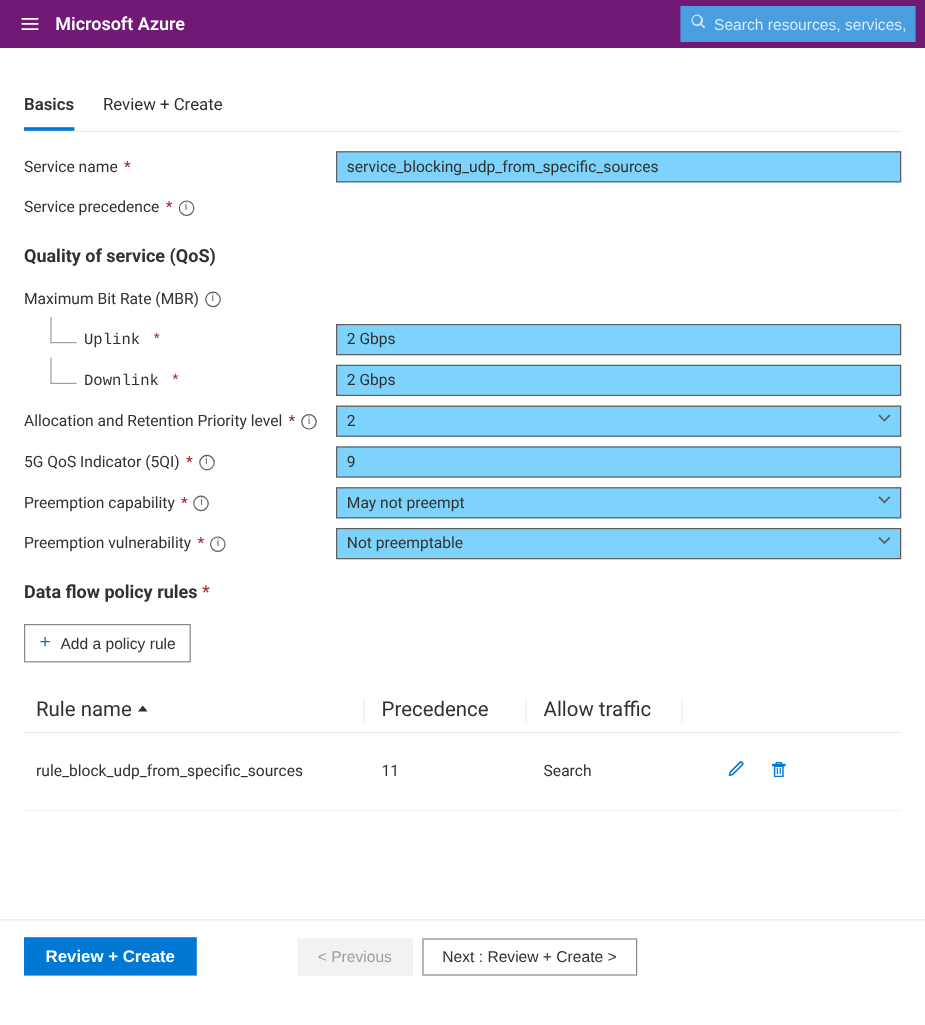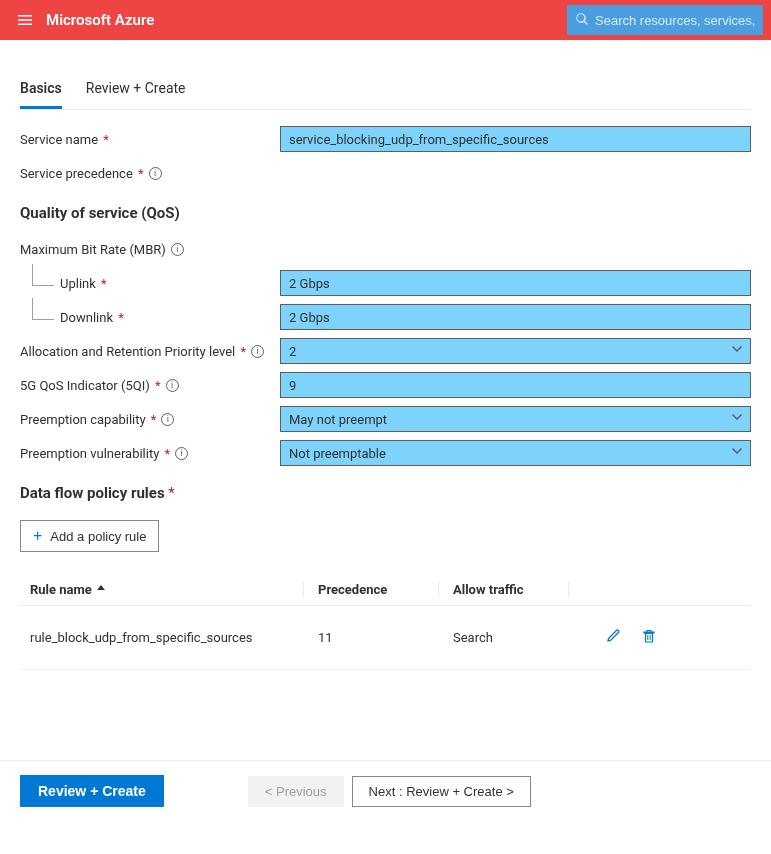--- a/index.html
+++ b/index.html
@@ -1,17 +1,17 @@
 <!DOCTYPE html>
 <html><head>
 <meta charset="utf-8">
 <style>
   * { box-sizing: border-box; margin: 0; padding: 0; }
   body { font-family: "Segoe UI", -apple-system, BlinkMacSystemFont, Roboto, sans-serif; font-size: 13px; color: #323130; background: #fff; width: 771px; }
-  .topbar { background: #ef4444; height: 40px; display: flex; align-items: center; padding: 0 8px; color: #fff; }
+  .topbar { background: #701a75; height: 40px; display: flex; align-items: center; padding: 0 8px; color: #fff; }
   .hamburger { width: 34px; height: 40px; display: flex; align-items: center; justify-content: center; cursor: pointer; }
   .hamburger svg { width: 16px; height: 16px; fill: #fff; }
   .brand { font-size: 15px; font-weight: 600; margin-left: 4px; }
   .search-wrap { margin-left: auto; background: #4a9ee0; height: 30px; display: flex; align-items: center; padding: 0 8px; min-width: 190px; color: #cde5f5; }
   .search-wrap svg { width: 14px; height: 14px; fill: #cde5f5; margin-right: 6px; }
   .search-wrap input { background: transparent; border: none; color: #fff; font-size: 13px; outline: none; width: 160px; }
   .search-wrap input::placeholder { color: #d6ecfb; }
   .page { padding: 10px 20px 0 20px; }
   .breadcrumb { font-size: 13px; padding: 6px 0 8px 0; }
   .breadcrumb a { color: #0062b3; text-decoration: none; cursor: pointer; }
@@ -25,27 +25,27 @@
   .row { display: flex; align-items: center; margin-bottom: 8px; min-height: 26px; }
   .label-col { width: 260px; display: flex; align-items: center; font-size: 13px; color: #323130; }
   .label-col .star { color: #a4262c; margin-left: 2px; }
   .info-icon { width: 13px; height: 13px; border: 1px solid #605e5c; border-radius: 50%; display: inline-flex; align-items: center; justify-content: center; font-size: 9px; color: #605e5c; margin-left: 5px; cursor: default; }
   .input-col { flex: 1; }
   .txt, .sel { width: 100%; height: 26px; border: 1px solid #605e5c; padding: 0 8px; font-size: 13px; font-family: inherit; background: #7dd3fc; color: #323130; }
   .sel-wrap { position: relative; width: 100%; }
   .sel-wrap .chev { position: absolute; right: 8px; top: 50%; transform: translateY(-50%); pointer-events: none; }
   .sel-wrap .chev svg { width: 12px; height: 12px; fill: #605e5c; }
   h3 { font-size: 15px; font-weight: 700; margin: 18px 0 14px 0; }
-  .indent-group { margin-left: 12px; }
+  .indent-group { margin-left: 22px; font-family: Liberation Mono, monospace; }
   .tree-label { display: flex; align-items: center; position: relative; }
   .tree-branch { width: 22px; height: 22px; border-left: 1px solid #a19f9d; border-bottom: 1px solid #a19f9d; margin-right: 6px; margin-top: -16px; }
   .add-rule-btn { border: 1px solid #8a8886; background: #fff; padding: 6px 12px; font-size: 13px; display: inline-flex; align-items: center; gap: 8px; cursor: pointer; color: #323130; margin-top: 4px; }
   .add-rule-btn .plus { color: #0078d4; font-size: 16px; font-weight: 400; }
   .table { margin-top: 22px; }
-  .thead { display: flex; border-bottom: 1px solid #edebe9; padding: 8px 4px; font-weight: 700; font-size: 13px; }
+  .thead { display: flex; border-bottom: 1px solid #edebe9; padding: 8px 4px; font-weight: 400; font-size: 17px; }
   .col-rn { width: 280px; display:flex; align-items:center; gap:4px; border-right: 1px solid #edebe9; padding-left: 6px;}
   .col-pr { width: 135px; border-right: 1px solid #edebe9; padding-left: 14px;}
   .col-at { width: 130px; border-right: 1px solid #edebe9; padding-left: 14px;}
   .col-ac { flex: 1; }
   .trow { display: flex; padding: 22px 4px; font-size: 13px; border-bottom: 1px solid #f3f2f1; align-items: center; }
   .trow .col-rn, .trow .col-pr, .trow .col-at { border-right: none; }
   .actions { display: flex; gap: 20px; padding-left: 36px; }
   .icon-btn { cursor: pointer; color: #0078d4; }
   .icon-btn svg { width: 16px; height: 16px; fill: #0078d4; }
   .icon-btn.del svg { fill: #0078d4; }

